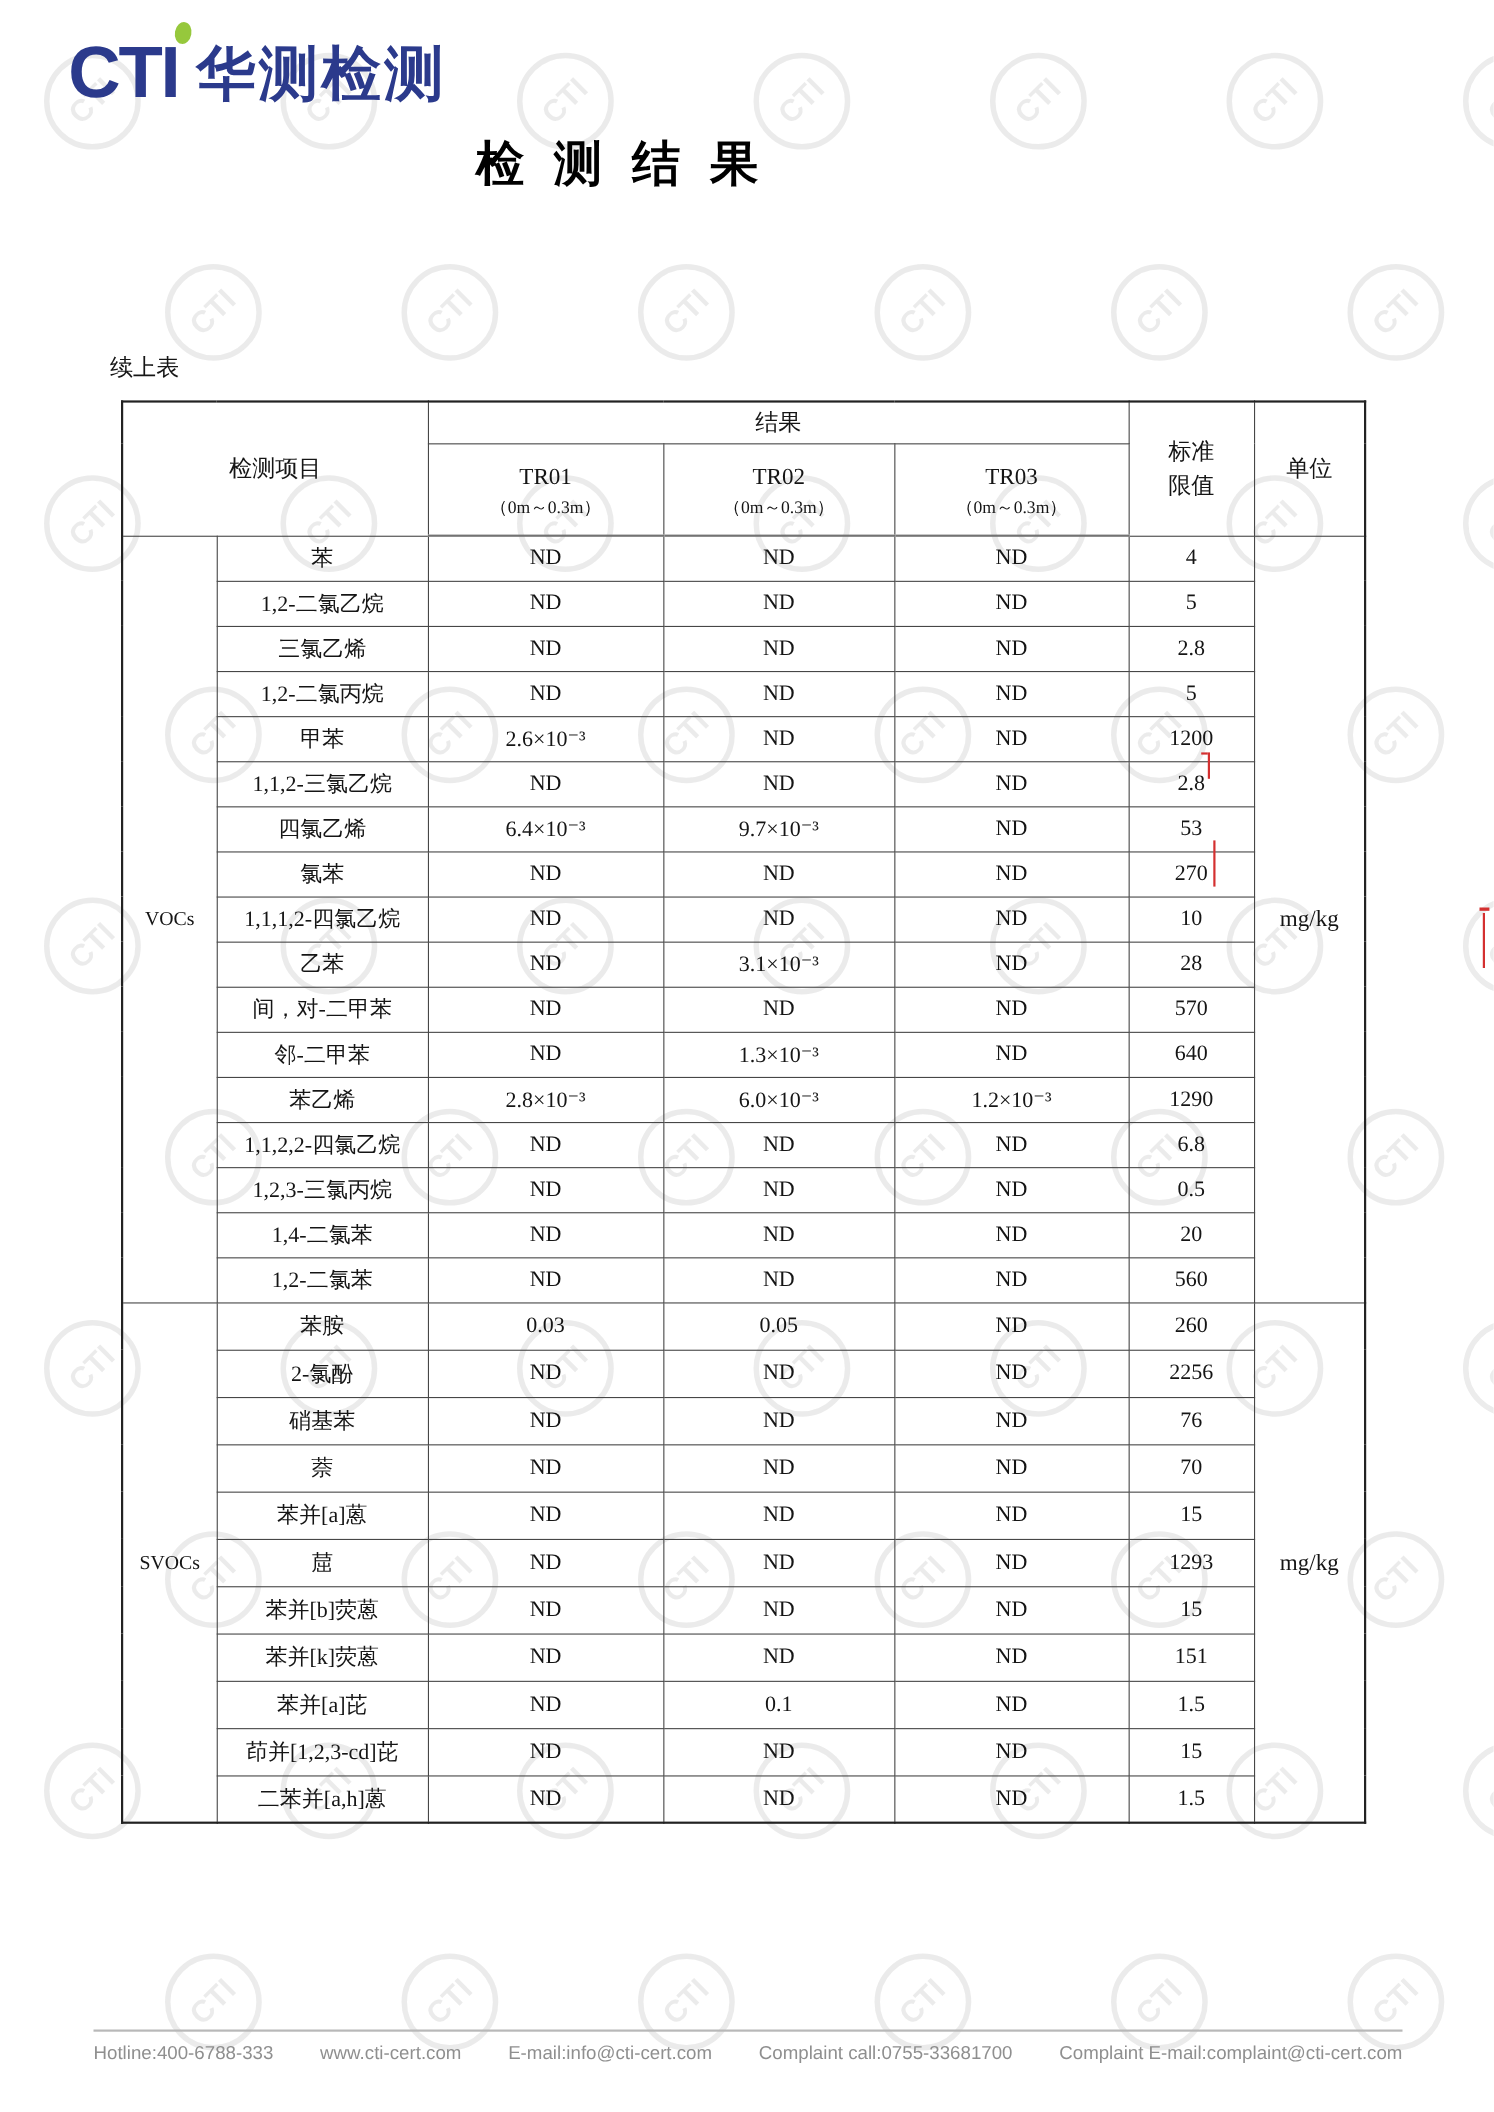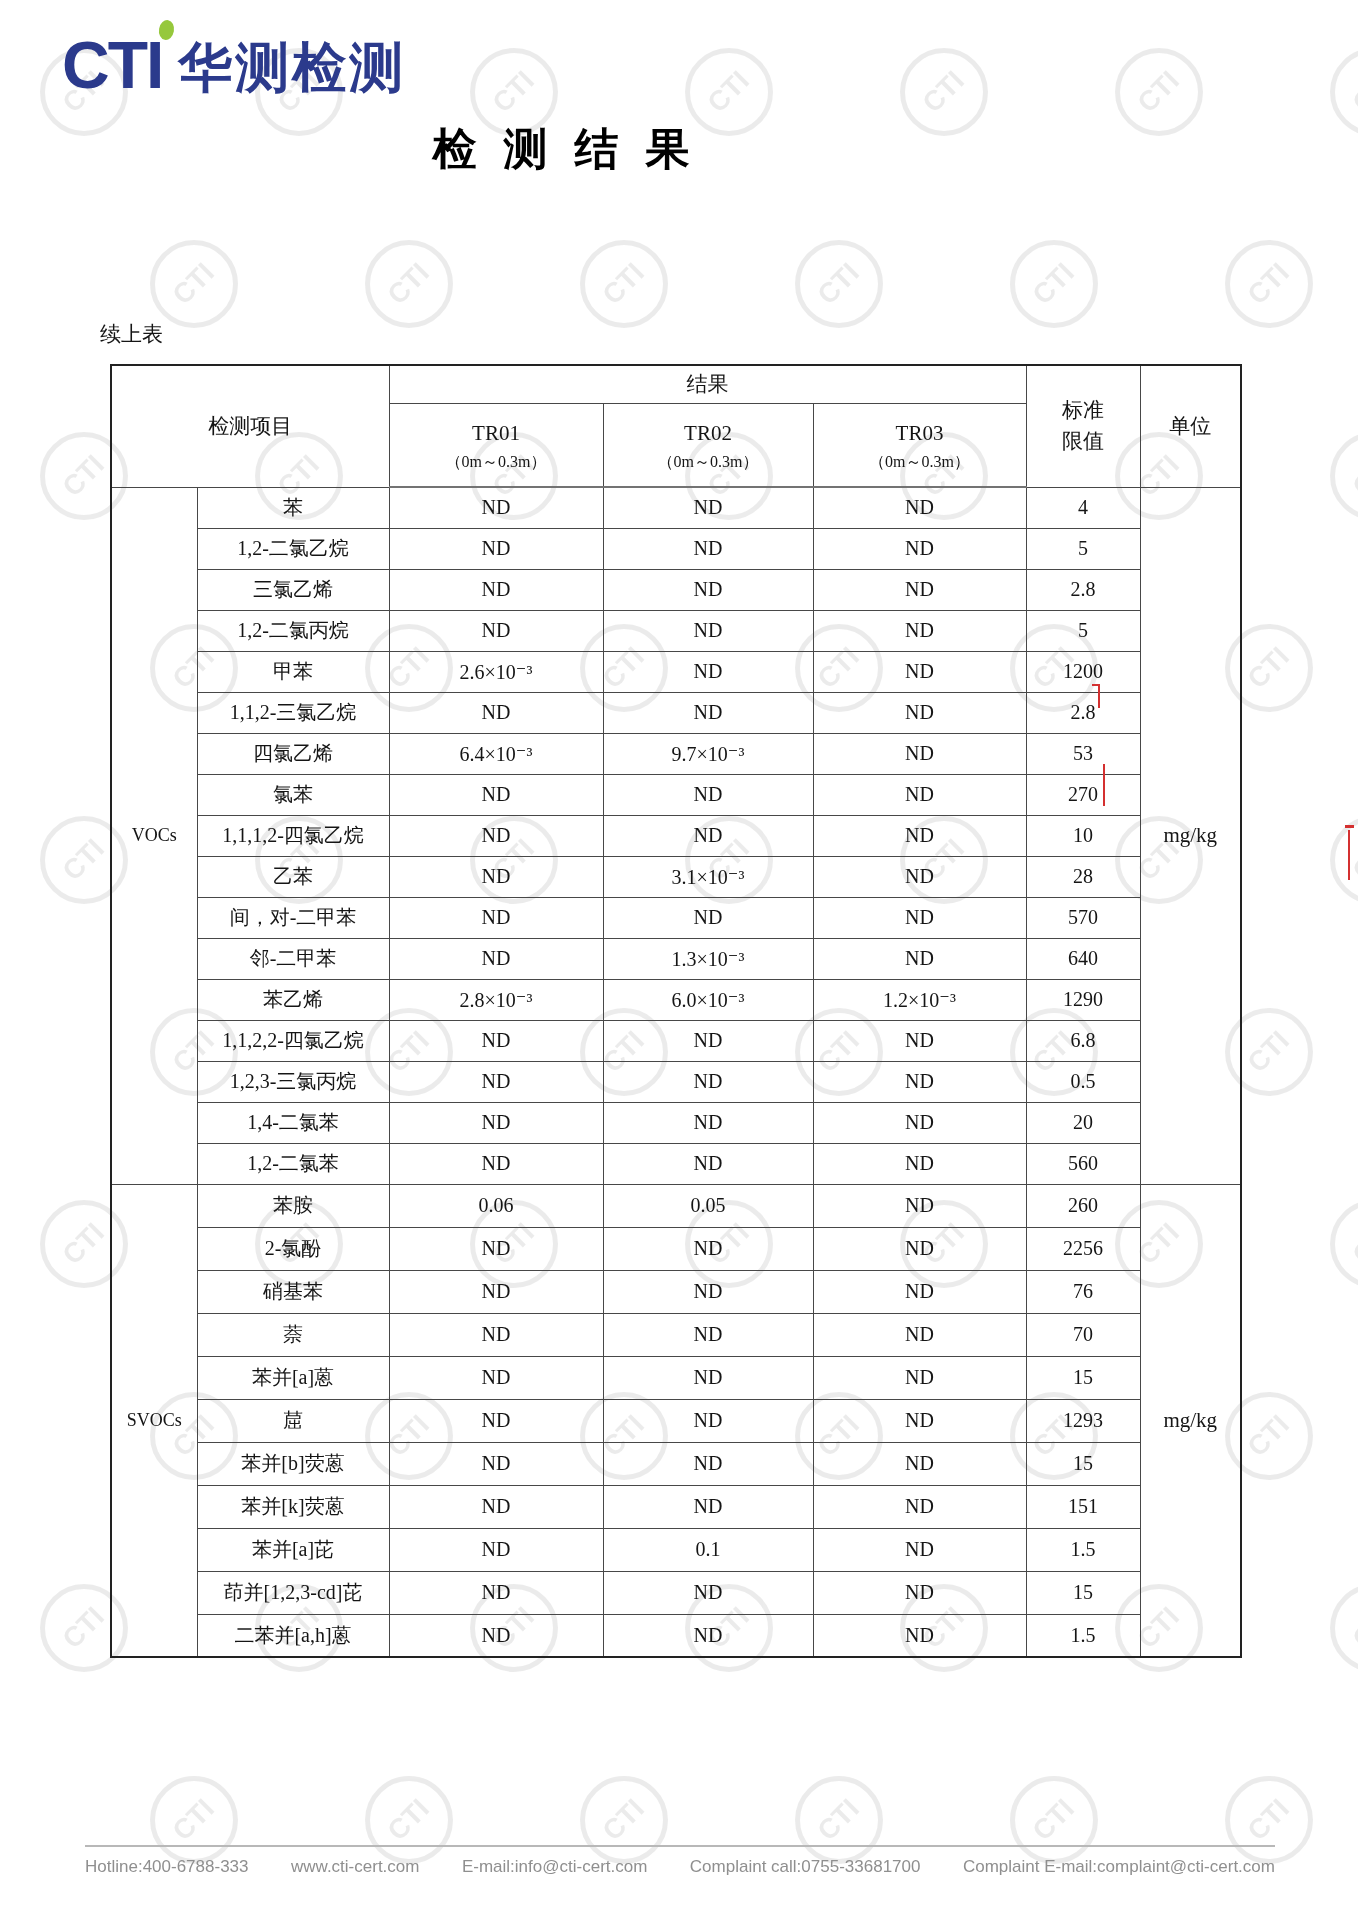--- a/index.html
+++ b/index.html
@@ -455,21 +455,21 @@
         <tr style="height: 41px;">
           <td class="item-cell">1,2-二氯苯</td>
           <td class="val-cell">ND</td>
           <td class="val-cell">ND</td>
           <td class="val-cell">ND</td>
           <td class="limit-cell">560</td>
         </tr>
         <tr style="height: 43px;">
           <td rowspan="11" class="group-cell">SVOCs</td>
           <td class="item-cell">苯胺</td>
-          <td class="val-cell">0.06</td>
+          <td class="val-cell">0.03</td>
           <td class="val-cell">0.05</td>
           <td class="val-cell">ND</td>
           <td class="limit-cell">260</td>
           <td rowspan="11" class="unit-cell">mg/kg</td>
         </tr>
         <tr style="height: 43px;">
           <td class="item-cell">2-氯酚</td>
           <td class="val-cell">ND</td>
           <td class="val-cell">ND</td>
           <td class="val-cell">ND</td>

